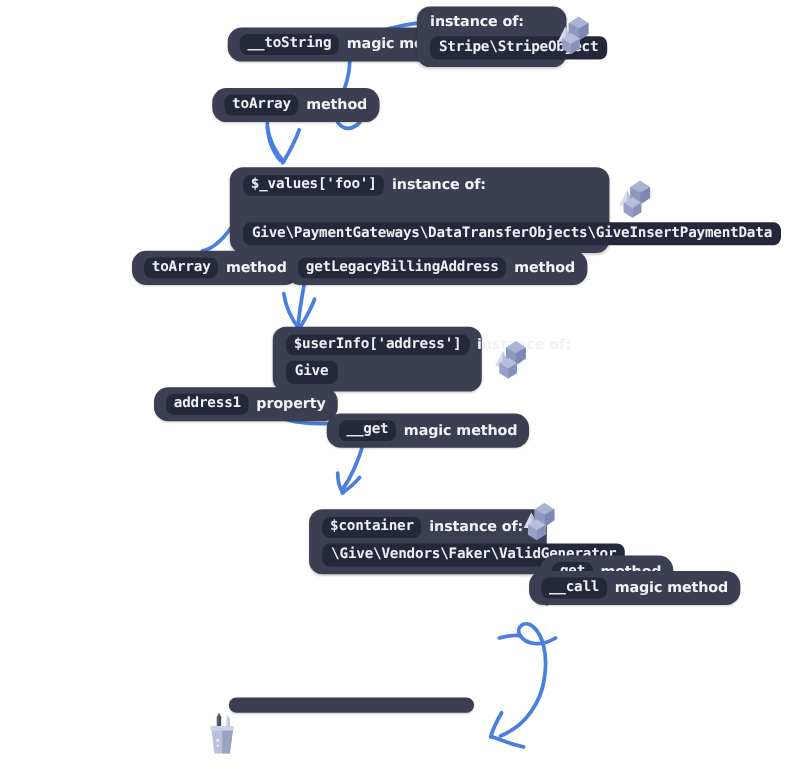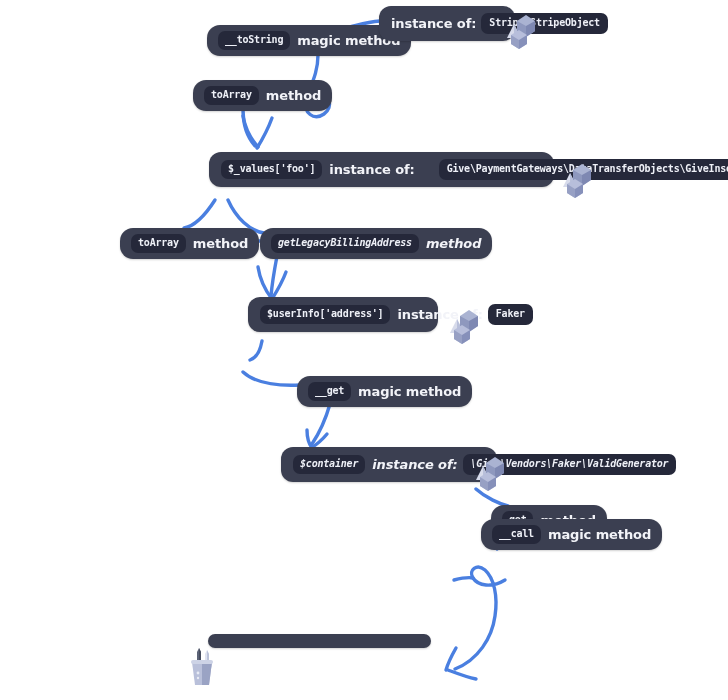--- a/index.html
+++ b/index.html
@@ -10,34 +10,34 @@
   #canvas{position:absolute;left:0;top:0;width:728px;height:700px;}
   #edges{position:absolute;left:0;top:0;width:728px;height:700px;pointer-events:none;}
 
   .node{
     position:absolute;
     background:#3b3f51;
     border-radius:12px;
     box-sizing:border-box;
     padding:7px 12px;
     display:flex;
-    flex-direction:row;
+    flex-direction:column;
     gap:5px;
     box-shadow:0 1px 2px rgba(0,0,0,.18);
     z-index:3;
   }
   .node.single{padding:6px 11px;border-radius:13px;}
   .row{display:flex;align-items:center;gap:7px;white-space:nowrap;}
   .chip{
     background:#25283a;
     color:#eef0f7;
     border-radius:7px;
     padding:2px 7px 3px 7px;
     font-family:"DejaVu Sans Mono","Liberation Mono",monospace;
-    font-size:10px;
+    font-size:13px;
     font-weight:700;
     letter-spacing:-0.2px;
     line-height:14px;
     display:inline-block;
   }
   .chip.wide{padding:3px 8px 4px 8px;}
   .plain{
     color:#f2f3f8;
     font-size:13px;
     font-weight:700;
@@ -170,58 +170,64 @@
     </g>
   </svg>
 
   <div class="node single" style="left:120px;top:228px;">
     <div class="row">
       <span class="chip">toArray</span>
       <span class="plain">method</span>
     </div>
   </div>
 
-  <div class="node single" style="left:260px;top:228px;font-style:italic;">
+  <div class="node single" style="left:260px;top:228px;">
     <div class="row">
       <span class="chip">getLegacyBillingAddress</span>
       <span class="plain">method</span>
     </div>
   </div>
 
   <div class="node" style="left:248px;top:297px;width:190px;">
     <div class="row">
       <span class="chip">$userInfo['address']</span>
       <span class="plain">instance of:</span>
     </div>
     <div class="row">
-      <span class="chip wide">Faker</span>
+      <span class="chip wide">Give</span>
     </div>
   </div>
   <svg class="cubes" style="left:440px;top:303px;" viewBox="0 0 46 46">
     <g>
       <path d="M10 30 L17 16 L24 30 Z" fill="#d7dbeb"></path>
       <path d="M17 16 L24 30 L17 30 Z" fill="#b9c0da"></path>
       <path d="M20 13 L29 7 L38 13 L38 23 L29 29 L20 23 Z" fill="#aab3d2"></path>
       <path d="M20 13 L29 18 L29 29 L20 23 Z" fill="#8e98be"></path>
       <path d="M29 18 L38 13 L38 23 L29 29 Z" fill="#7e88b2"></path>
       <path d="M14 27 L22 22 L30 27 L30 36 L22 41 L14 36 Z" fill="#b7bedb"></path>
       <path d="M14 27 L22 32 L22 41 L14 36 Z" fill="#97a0c4"></path>
       <path d="M22 32 L30 27 L30 36 L22 41 Z" fill="#8690ba"></path>
     </g>
   </svg>
 
+  <div class="node single" style="left:140px;top:352px;">
+    <div class="row">
+      <span class="chip">address1</span>
+      <span class="plain">property</span>
+    </div>
+  </div>
 
   <div class="node single" style="left:297px;top:376px;">
     <div class="row">
       <span class="chip">__get</span>
       <span class="plain">magic method</span>
     </div>
   </div>
 
-  <div class="node" style="left:281px;top:447px;width:216px;font-style:italic;">
+  <div class="node" style="left:281px;top:463px;width:216px;">
     <div class="row">
       <span class="chip">$container</span>
       <span class="plain">instance of:</span>
     </div>
     <div class="row">
       <span class="chip wide">\Give\Vendors\Faker\ValidGenerator</span>
     </div>
   </div>
   <svg class="cubes" style="left:466px;top:450px;" viewBox="0 0 46 46">
     <g>

